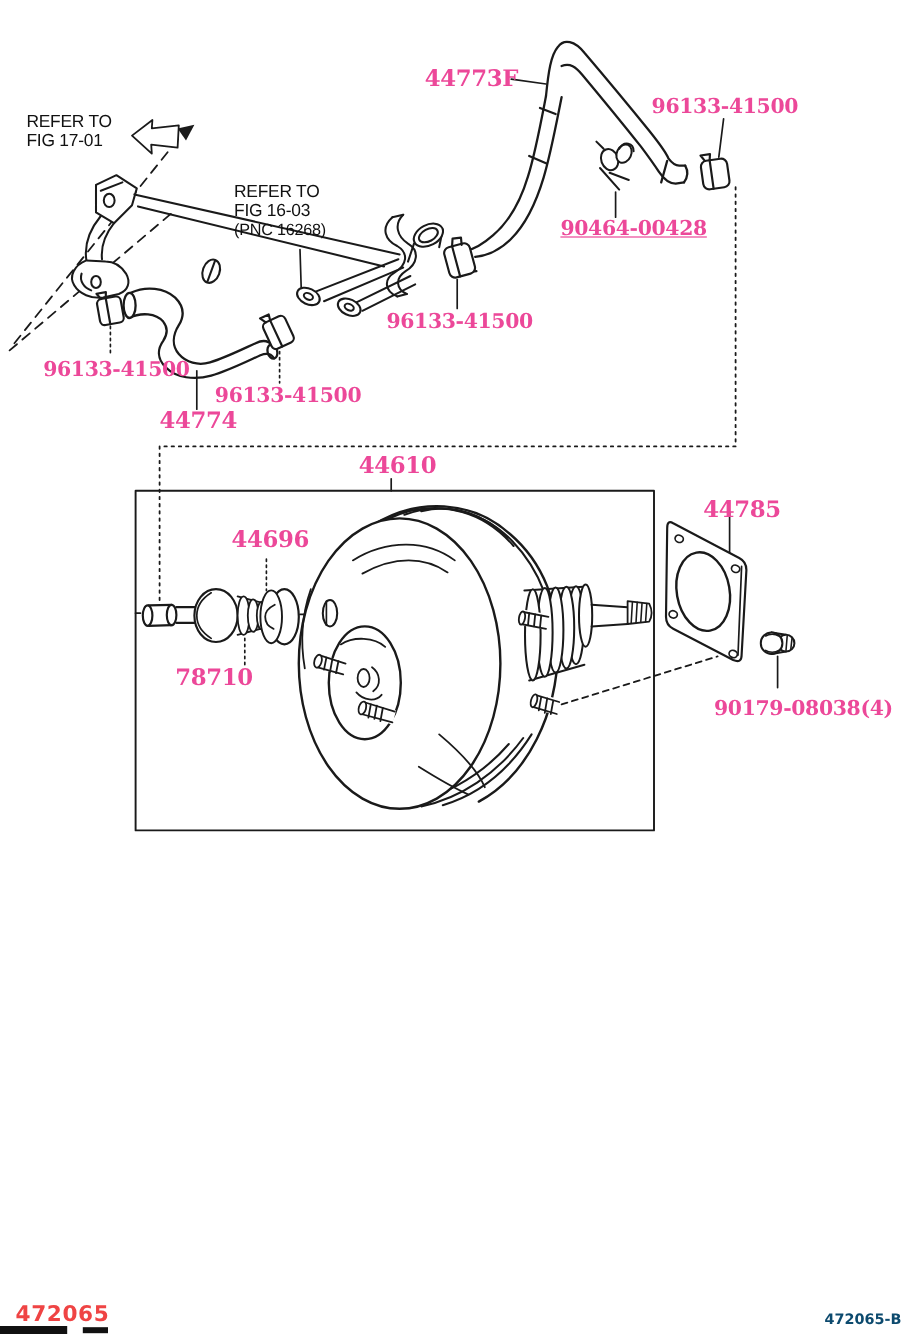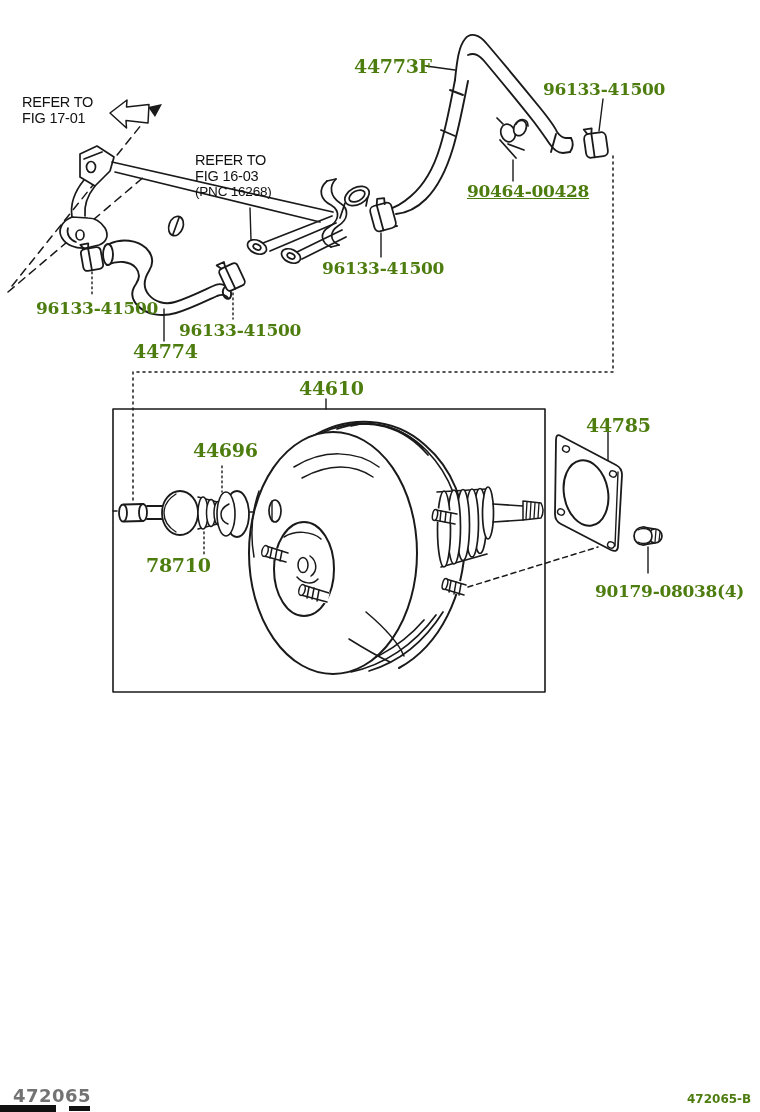--- a/index.html
+++ b/index.html
@@ -1,29 +1,29 @@
 <!DOCTYPE html>
 <html><head>
 <meta charset="utf-8">
 <style>
   html,body{margin:0;padding:0;background:#fff;}
   #stage{position:relative;width:760px;height:1112px;background:#ffffff;overflow:hidden;
          font-family:"DejaVu Serif",serif;}
   #art{position:absolute;left:0;top:0;}
-  .lbl{position:absolute;font-family:"DejaVu Serif",serif;font-weight:700;color:#4d7c0f;
+  .lbl{position:absolute;font-family:"DejaVu Serif",serif;font-weight:700;color:#ec4899;
        white-space:nowrap;letter-spacing:-0.3px;}
   .sz17{font-size:17px;}
   .sz19{font-size:19px;}
   .ref{position:absolute;font-family:"Liberation Sans",sans-serif;font-weight:400;color:#111;
        font-size:14.5px;line-height:1.1;letter-spacing:-0.2px;white-space:nowrap;}
   .ref .small{font-size:13.5px;text-align:center;}
   .foot-l{position:absolute;left:13px;top:1085px;font-family:"DejaVu Sans",sans-serif;
-          font-weight:700;font-size:18px;letter-spacing:0.5px;color:#737373;}
+          font-weight:700;font-size:18px;letter-spacing:0.5px;color:#ef4444;}
   .foot-r{position:absolute;left:687px;top:1092px;font-family:"DejaVu Sans",sans-serif;
-          font-weight:700;font-size:12px;color:#4d7c0f;}
+          font-weight:700;font-size:12px;color:#0c4a6e;}
 </style>
 </head>
 <body>
 
 <div id="stage">
 
 <svg id="art" width="760" height="1112" viewBox="0 0 760 1112" fill="none" stroke="#1a1a1a" stroke-width="1.8" stroke-linecap="round" stroke-linejoin="round">
 
   <g>
     <line x1="12" y1="286" x2="150" y2="114" stroke-dasharray="8 6" stroke-width="1.5"></line>

